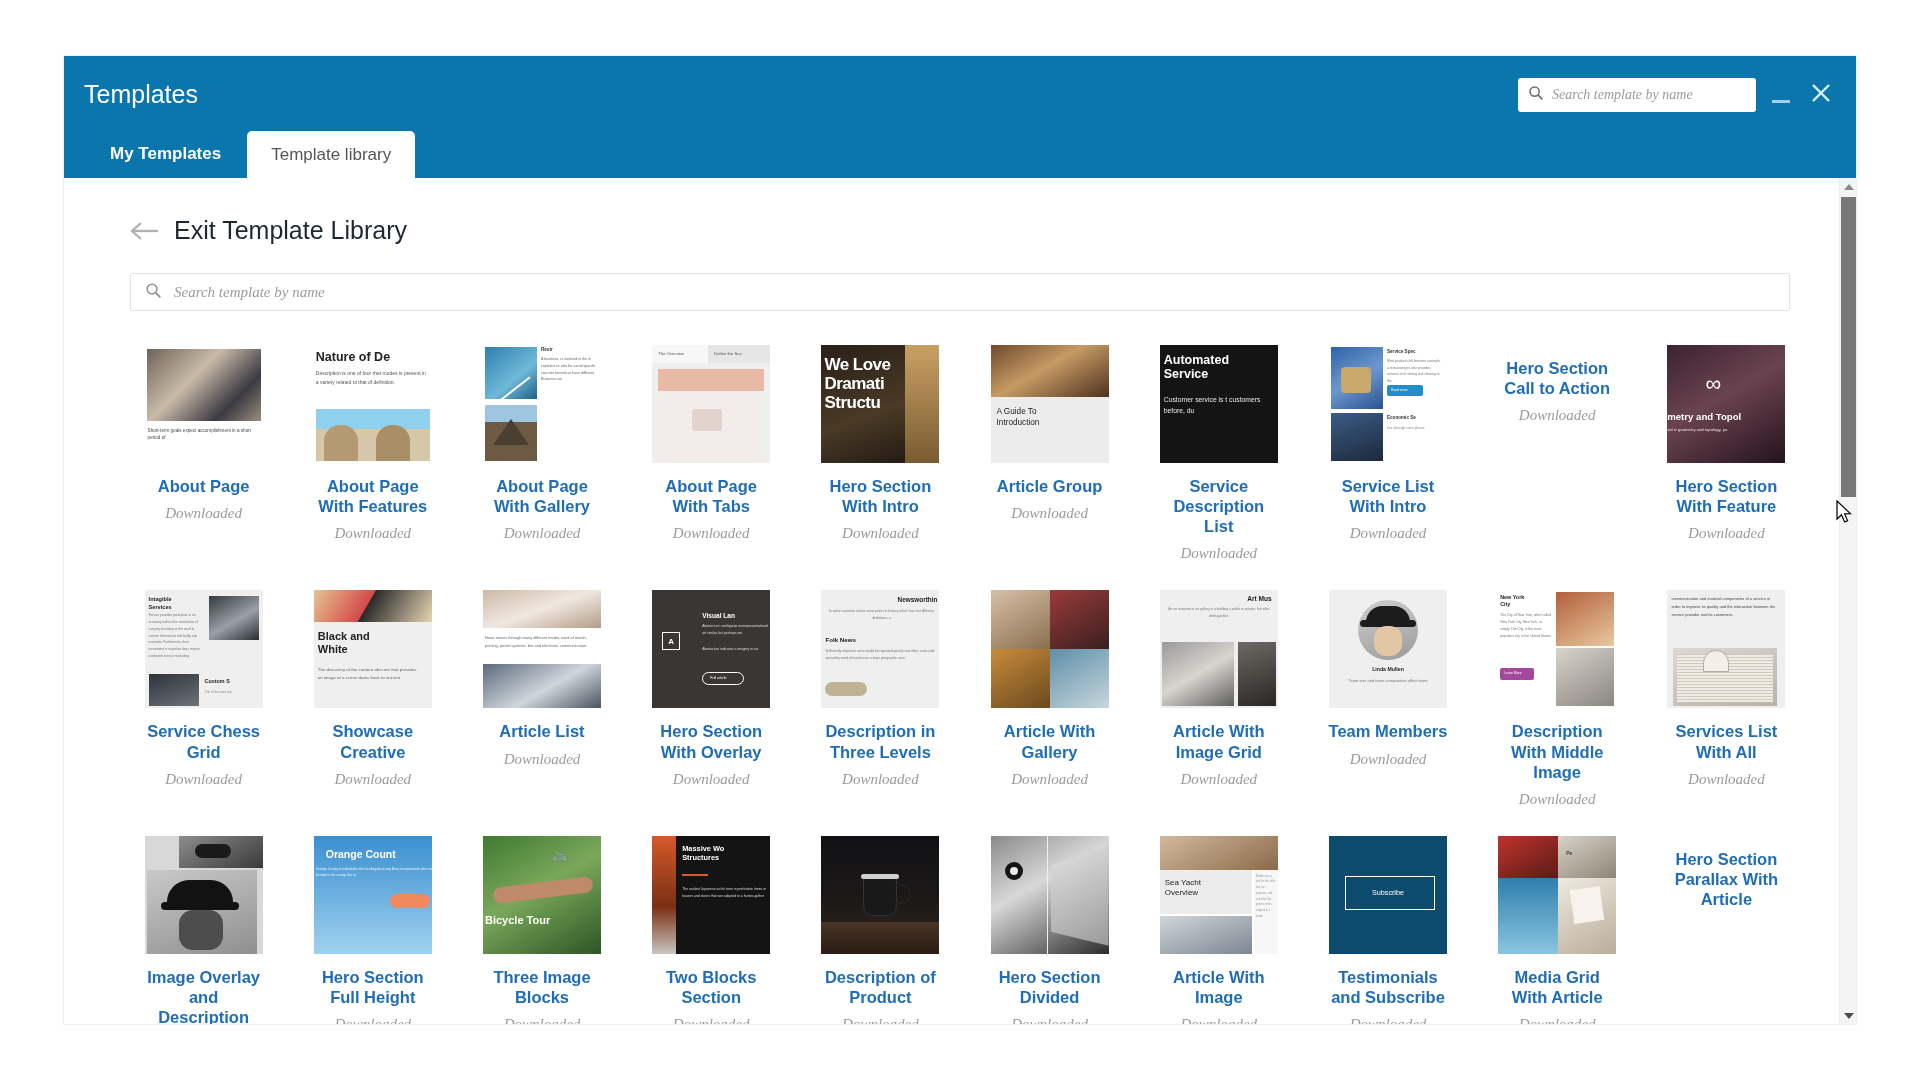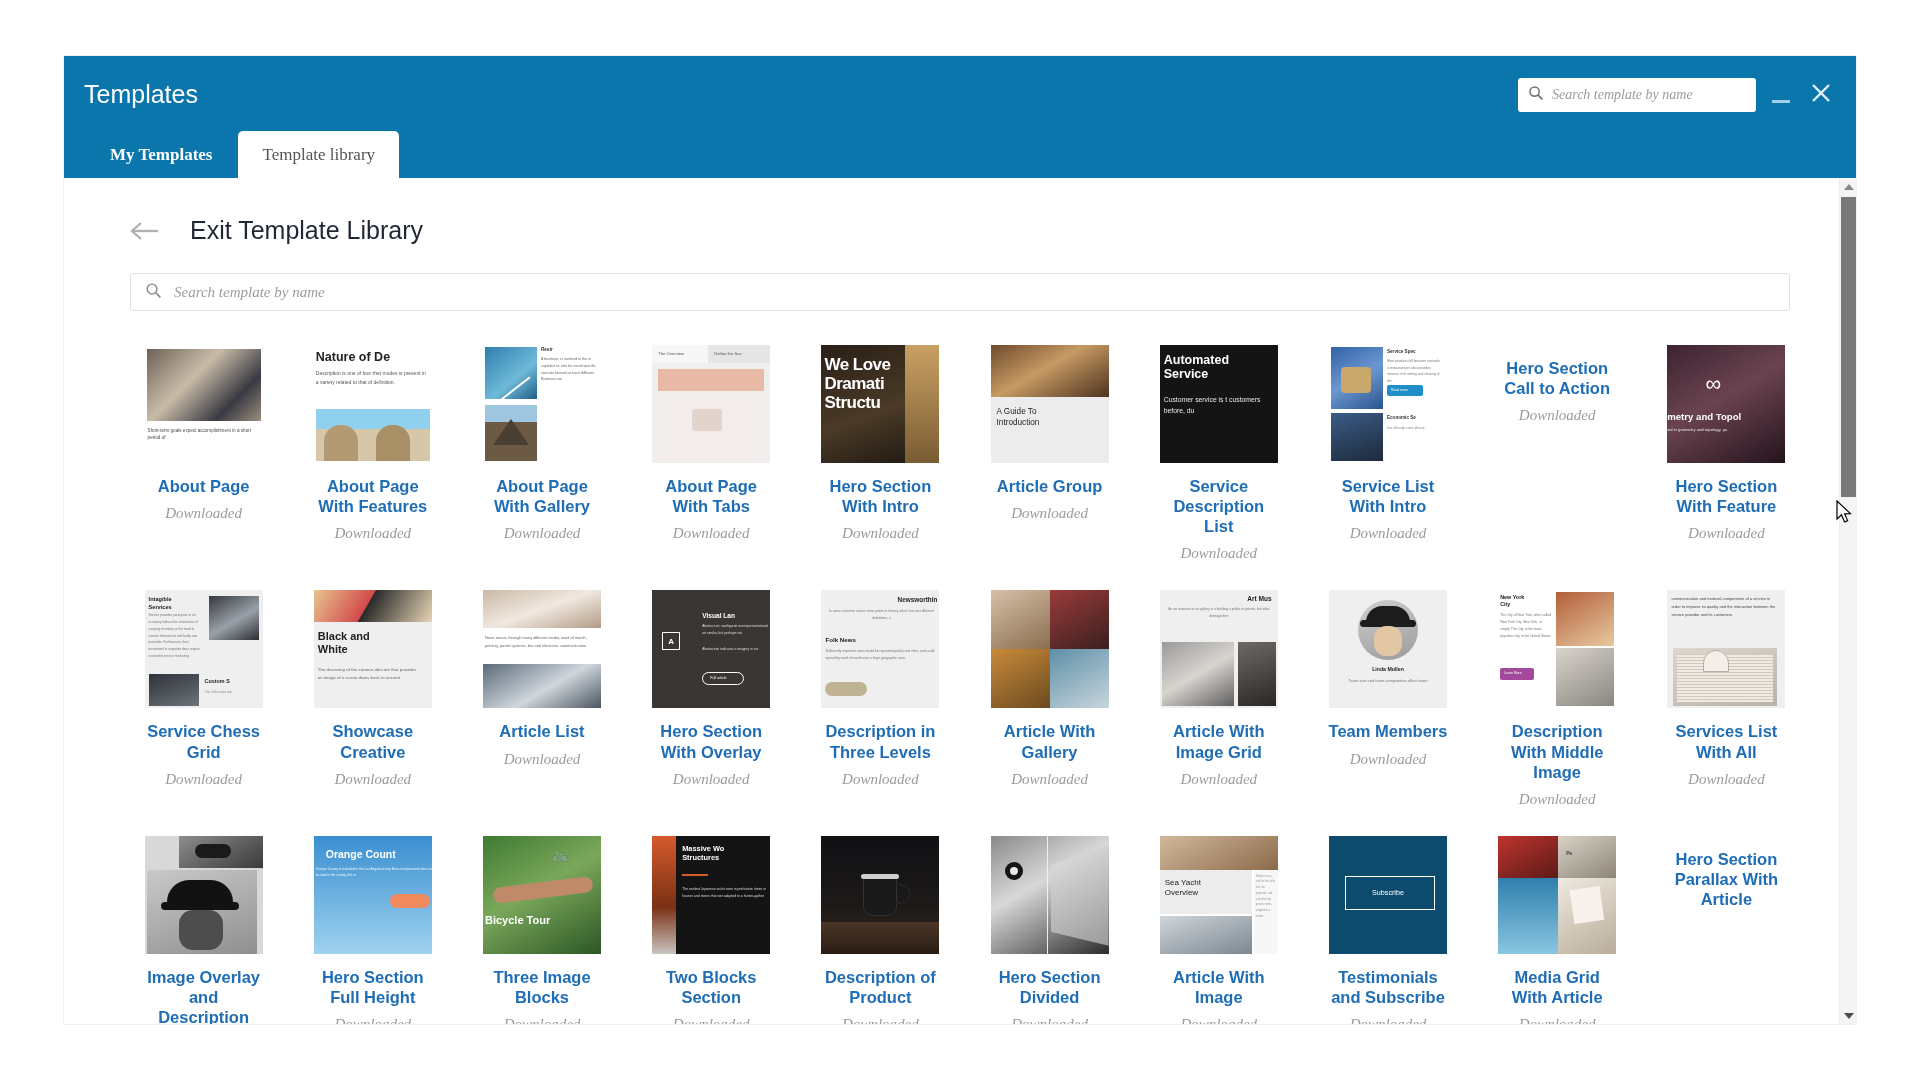--- a/index.html
+++ b/index.html
@@ -54,21 +54,21 @@
     color: #dff0f9; cursor: pointer;
     display:flex; align-items:center; justify-content:center;
   }
   .win-min { right: 62px; }
   .win-close { right: 22px; }
   .win-min .bar { width: 18px; height: 3px; background: #9fd0e8; margin-top: 12px; }
 
   
   .tabs {
     position: absolute; left: 20px; bottom: 0;
-    display: flex; align-items: flex-end; gap: 0; font-family: Liberation Serif, serif;
+    display: flex; gap: 0;
   }
   .tab {
     height: 46px; padding: 0 26px;
     display: flex; align-items: center; justify-content: center;
     font-size: 17px; cursor: pointer;
   }
   .tab.inactive { color: #ffffff; font-weight: 700; }
   .tab.active {
     background: #ffffff; color: #555;
     border-radius: 5px 5px 0 0; font-weight: 400;
@@ -76,21 +76,21 @@
   }
 
   
   .wbody {
     position: relative;
     height: 846px;
     background: #ffffff;
     overflow: hidden;
   }
   .exitrow {
-    display: flex; align-items: center; gap: 30px;
+    display: flex; align-items: center; gap: 14px;
     padding: 38px 0 0 66px;
   }
   .back-arrow { width: 30px; height: 20px; flex:none; cursor:pointer; }
   .exit-label { font-size: 25px; color: #1f2733; font-weight: 400; }
 
   .libsearch {
     margin: 28px 66px 0 66px;
     height: 38px;
     border: 1px solid #e2e2e2; border-radius: 2px;
     display: flex; align-items: center; gap: 12px; padding: 0 14px;

